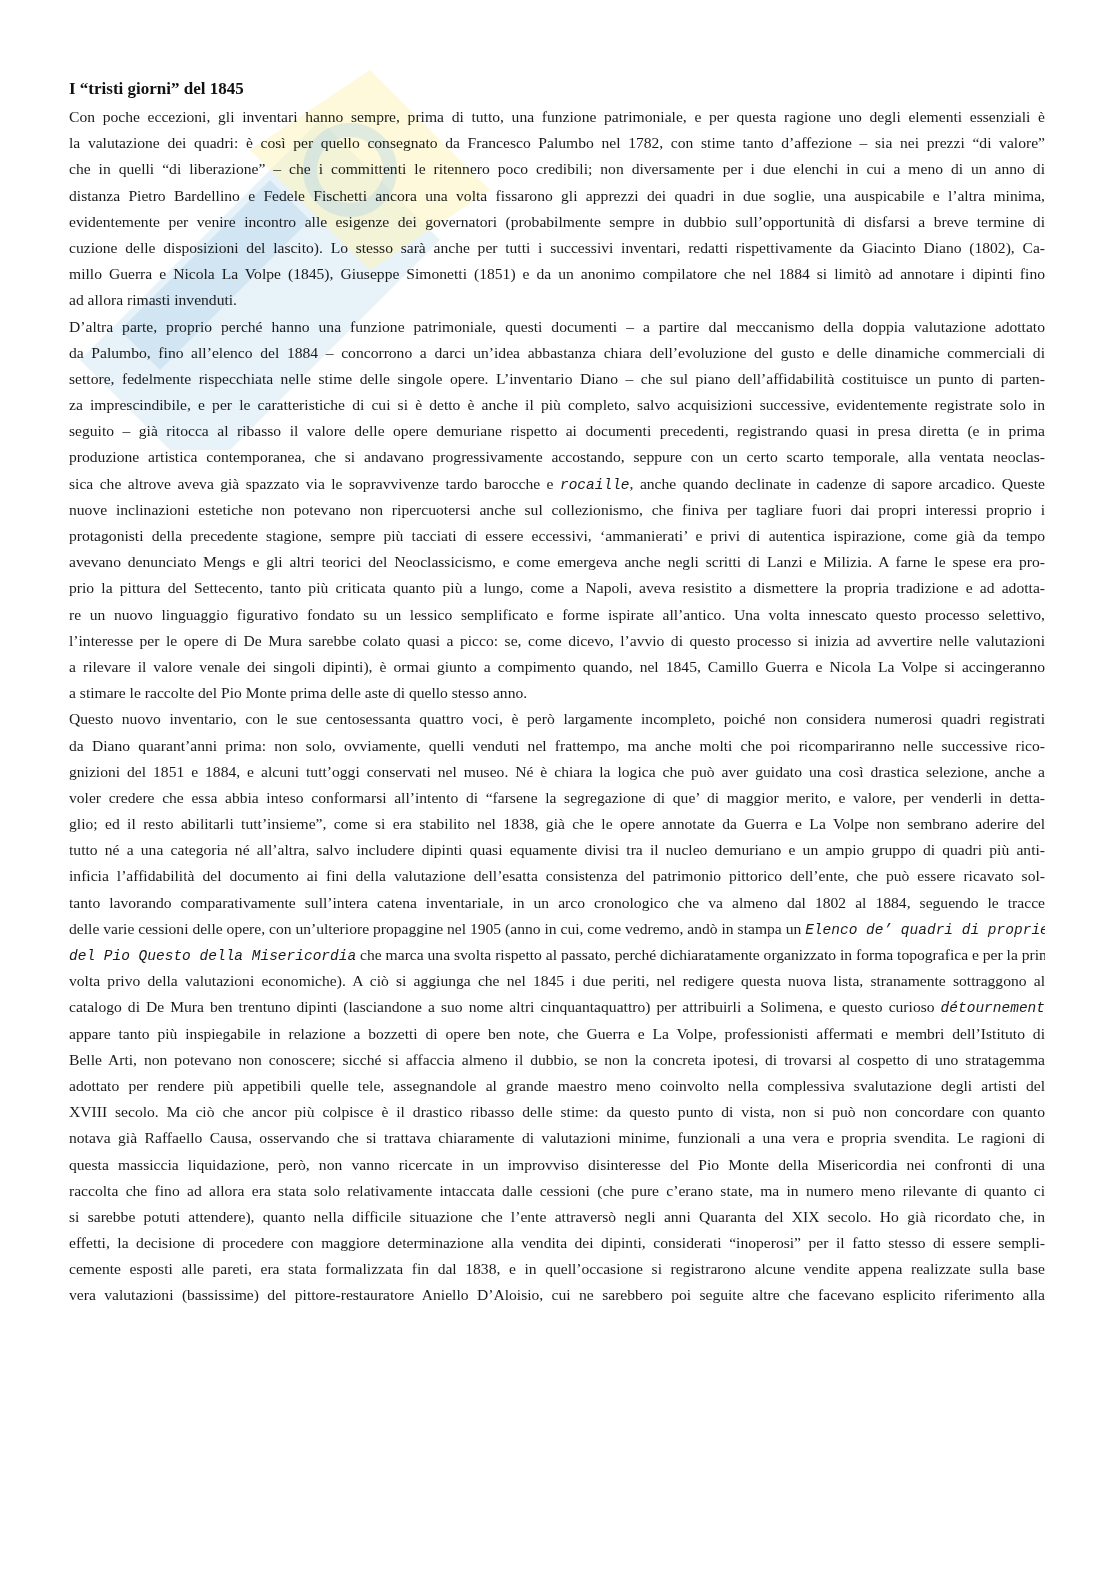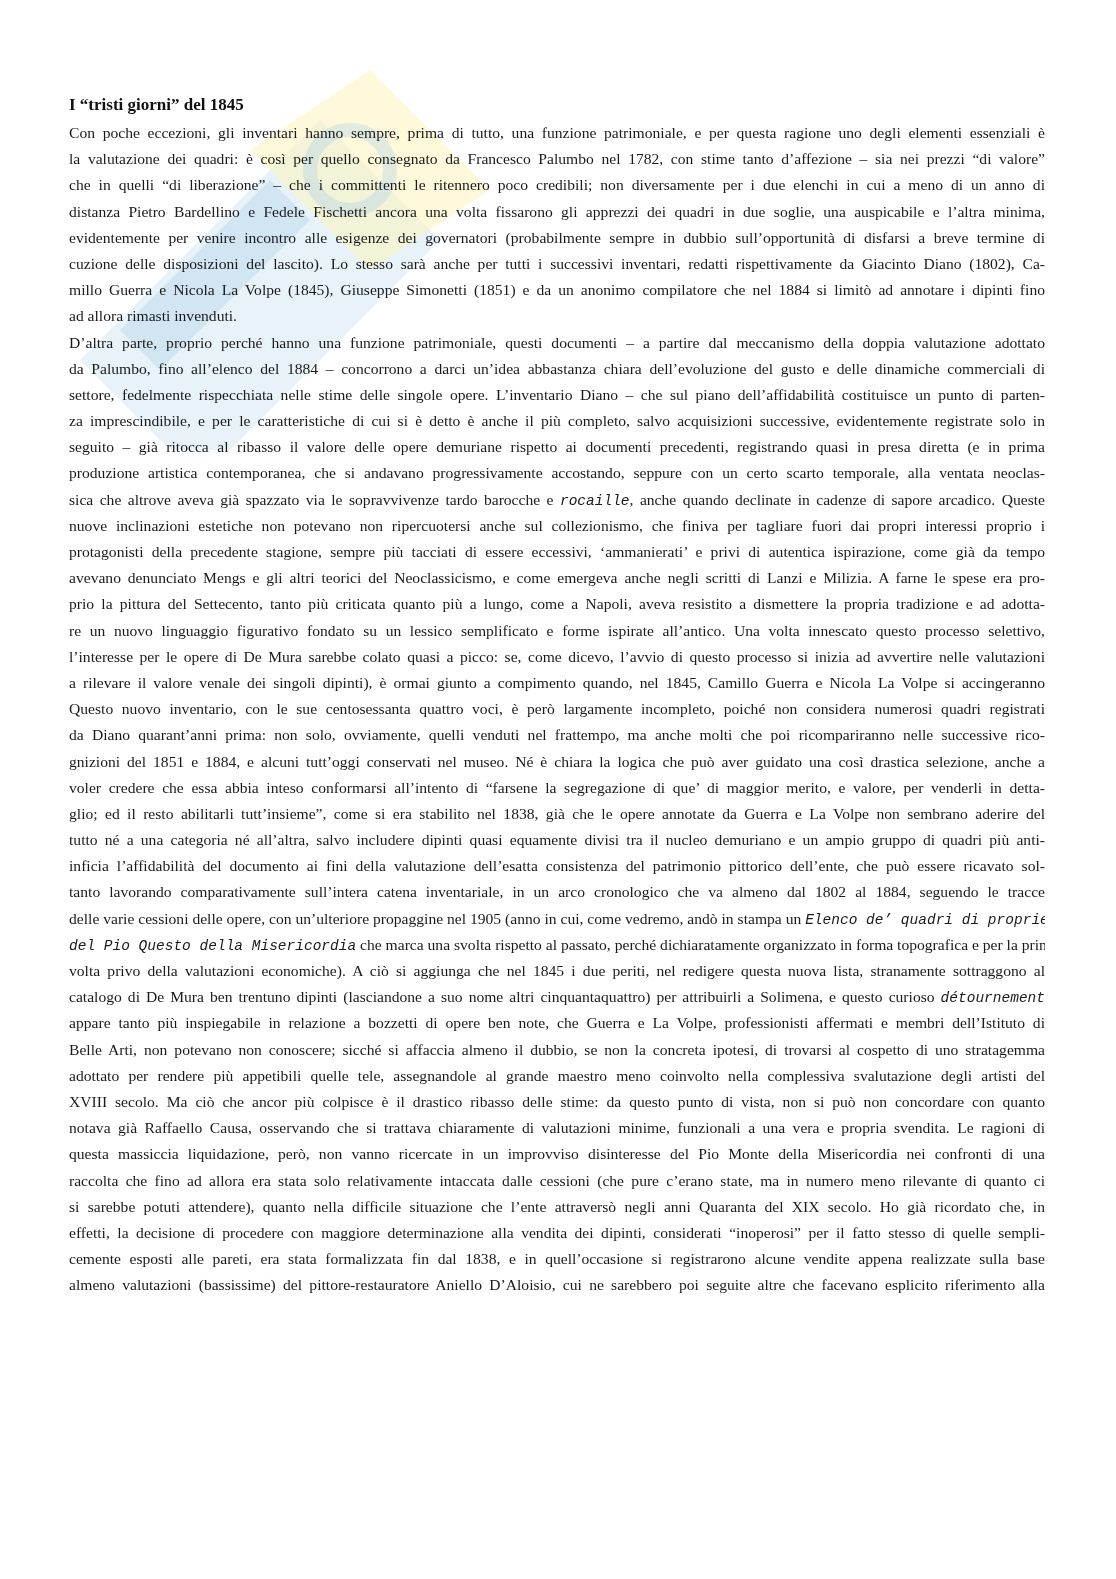--- a/index.html
+++ b/index.html
@@ -11,21 +11,21 @@
     position: absolute; left: 20px; top: 30px; width: 520px; height: 420px;
     pointer-events: none; z-index: 0;
   }
   .content {
     position: absolute; left: 69px; top: 78px; width: 976px; z-index: 1;
     font-family: "Liberation Serif", "DejaVu Serif", serif;
     color: #1a1a1a;
   }
   .title {
     font-weight: bold; font-size: 17px; line-height: 22px; height: 22px;
-    margin: 16px 0 4px 0; color: #111;
+    margin: 0 0 4px 0; color: #111;
   }
   .line {
     font-size: 15.6px; line-height: 26.2px; height: 26.2px;
     white-space: nowrap; text-align: justify; text-align-last: justify;
     overflow: hidden;
   }
   .line.last { text-align-last: left; }
   .line i { font-style: italic; font-size: 14.5px; font-family: Liberation Mono, monospace; }
 </style>
 </head>
@@ -60,20 +60,21 @@
           <div class="line">seguito – già ritocca al ribasso il valore delle opere demuriane rispetto ai documenti precedenti, registrando quasi in presa diretta (e in prima</div>
           <div class="line">produzione artistica contemporanea, che si andavano progressivamente accostando, seppure con un certo scarto temporale, alla ventata neoclas-</div>
           <div class="line">sica che altrove aveva già spazzato via le sopravvivenze tardo barocche e <i>rocaille</i>, anche quando declinate in cadenze di sapore arcadico. Queste</div>
           <div class="line">nuove inclinazioni estetiche non potevano non ripercuotersi anche sul collezionismo, che finiva per tagliare fuori dai propri interessi proprio i</div>
           <div class="line">protagonisti della precedente stagione, sempre più tacciati di essere eccessivi, ‘ammanierati’ e privi di autentica ispirazione, come già da tempo</div>
           <div class="line">avevano denunciato Mengs e gli altri teorici del Neoclassicismo, e come emergeva anche negli scritti di Lanzi e Milizia. A farne le spese era pro-</div>
           <div class="line">prio la pittura del Settecento, tanto più criticata quanto più a lungo, come a Napoli, aveva resistito a dismettere la propria tradizione e ad adotta-</div>
           <div class="line">re un nuovo linguaggio figurativo fondato su un lessico semplificato e forme ispirate all’antico. Una volta innescato questo processo selettivo,</div>
           <div class="line">l’interesse per le opere di De Mura sarebbe colato quasi a picco: se, come dicevo, l’avvio di questo processo si inizia ad avvertire nelle valutazioni</div>
           <div class="line">a rilevare il valore venale dei singoli dipinti), è ormai giunto a compimento quando, nel 1845, Camillo Guerra e Nicola La Volpe si accingeranno</div>
+          <div class="line last">a stimare le raccolte del Pio Monte prima delle aste di quello stesso anno.</div>
         </div>
         <div>
           <div class="line">Questo nuovo inventario, con le sue centosessanta quattro voci, è però largamente incompleto, poiché non considera numerosi quadri registrati</div>
           <div class="line">da Diano quarant’anni prima: non solo, ovviamente, quelli venduti nel frattempo, ma anche molti che poi ricompariranno nelle successive rico-</div>
           <div class="line">gnizioni del 1851 e 1884, e alcuni tutt’oggi conservati nel museo. Né è chiara la logica che può aver guidato una così drastica selezione, anche a</div>
           <div class="line">voler credere che essa abbia inteso conformarsi all’intento di “farsene la segregazione di que’ di maggior merito, e valore, per venderli in detta-</div>
           <div class="line">glio; ed il resto abilitarli tutt’insieme”, come si era stabilito nel 1838, già che le opere annotate da Guerra e La Volpe non sembrano aderire del</div>
           <div class="line">tutto né a una categoria né all’altra, salvo includere dipinti quasi equamente divisi tra il nucleo demuriano e un ampio gruppo di quadri più anti-</div>
           <div class="line">inficia l’affidabilità del documento ai fini della valutazione dell’esatta consistenza del patrimonio pittorico dell’ente, che può essere ricavato sol-</div>
           <div class="line">tanto lavorando comparativamente sull’intera catena inventariale, in un arco cronologico che va almeno dal 1802 al 1884, seguendo le tracce</div>
@@ -82,19 +83,19 @@
           <div class="line">volta privo della valutazioni economiche). A ciò si aggiunga che nel 1845 i due periti, nel redigere questa nuova lista, stranamente sottraggono al</div>
           <div class="line">catalogo di De Mura ben trentuno dipinti (lasciandone a suo nome altri cinquantaquattro) per attribuirli a Solimena, e questo curioso <i>détournement</i></div>
           <div class="line">appare tanto più inspiegabile in relazione a bozzetti di opere ben note, che Guerra e La Volpe, professionisti affermati e membri dell’Istituto di</div>
           <div class="line">Belle Arti, non potevano non conoscere; sicché si affaccia almeno il dubbio, se non la concreta ipotesi, di trovarsi al cospetto di uno stratagemma</div>
           <div class="line">adottato per rendere più appetibili quelle tele, assegnandole al grande maestro meno coinvolto nella complessiva svalutazione degli artisti del</div>
           <div class="line">XVIII secolo. Ma ciò che ancor più colpisce è il drastico ribasso delle stime: da questo punto di vista, non si può non concordare con quanto</div>
           <div class="line">notava già Raffaello Causa, osservando che si trattava chiaramente di valutazioni minime, funzionali a una vera e propria svendita. Le ragioni di</div>
           <div class="line">questa massiccia liquidazione, però, non vanno ricercate in un improvviso disinteresse del Pio Monte della Misericordia nei confronti di una</div>
           <div class="line">raccolta che fino ad allora era stata solo relativamente intaccata dalle cessioni (che pure c’erano state, ma in numero meno rilevante di quanto ci</div>
           <div class="line">si sarebbe potuti attendere), quanto nella difficile situazione che l’ente attraversò negli anni Quaranta del XIX secolo. Ho già ricordato che, in</div>
-          <div class="line">effetti, la decisione di procedere con maggiore determinazione alla vendita dei dipinti, considerati “inoperosi” per il fatto stesso di quelle sempli-</div>
+          <div class="line">effetti, la decisione di procedere con maggiore determinazione alla vendita dei dipinti, considerati “inoperosi” per il fatto stesso di essere sempli-</div>
           <div class="line">cemente esposti alle pareti, era stata formalizzata fin dal 1838, e in quell’occasione si registrarono alcune vendite appena realizzate sulla base</div>
-          <div class="line">almeno valutazioni (bassissime) del pittore-restauratore Aniello  D’Aloisio, cui ne sarebbero poi seguite altre che facevano esplicito riferimento alla</div>
+          <div class="line">vera valutazioni (bassissime) del pittore-restauratore Aniello  D’Aloisio, cui ne sarebbero poi seguite altre che facevano esplicito riferimento alla</div>
         </div>
       </div>
   </div>
 </div>
 
 </body></html>

